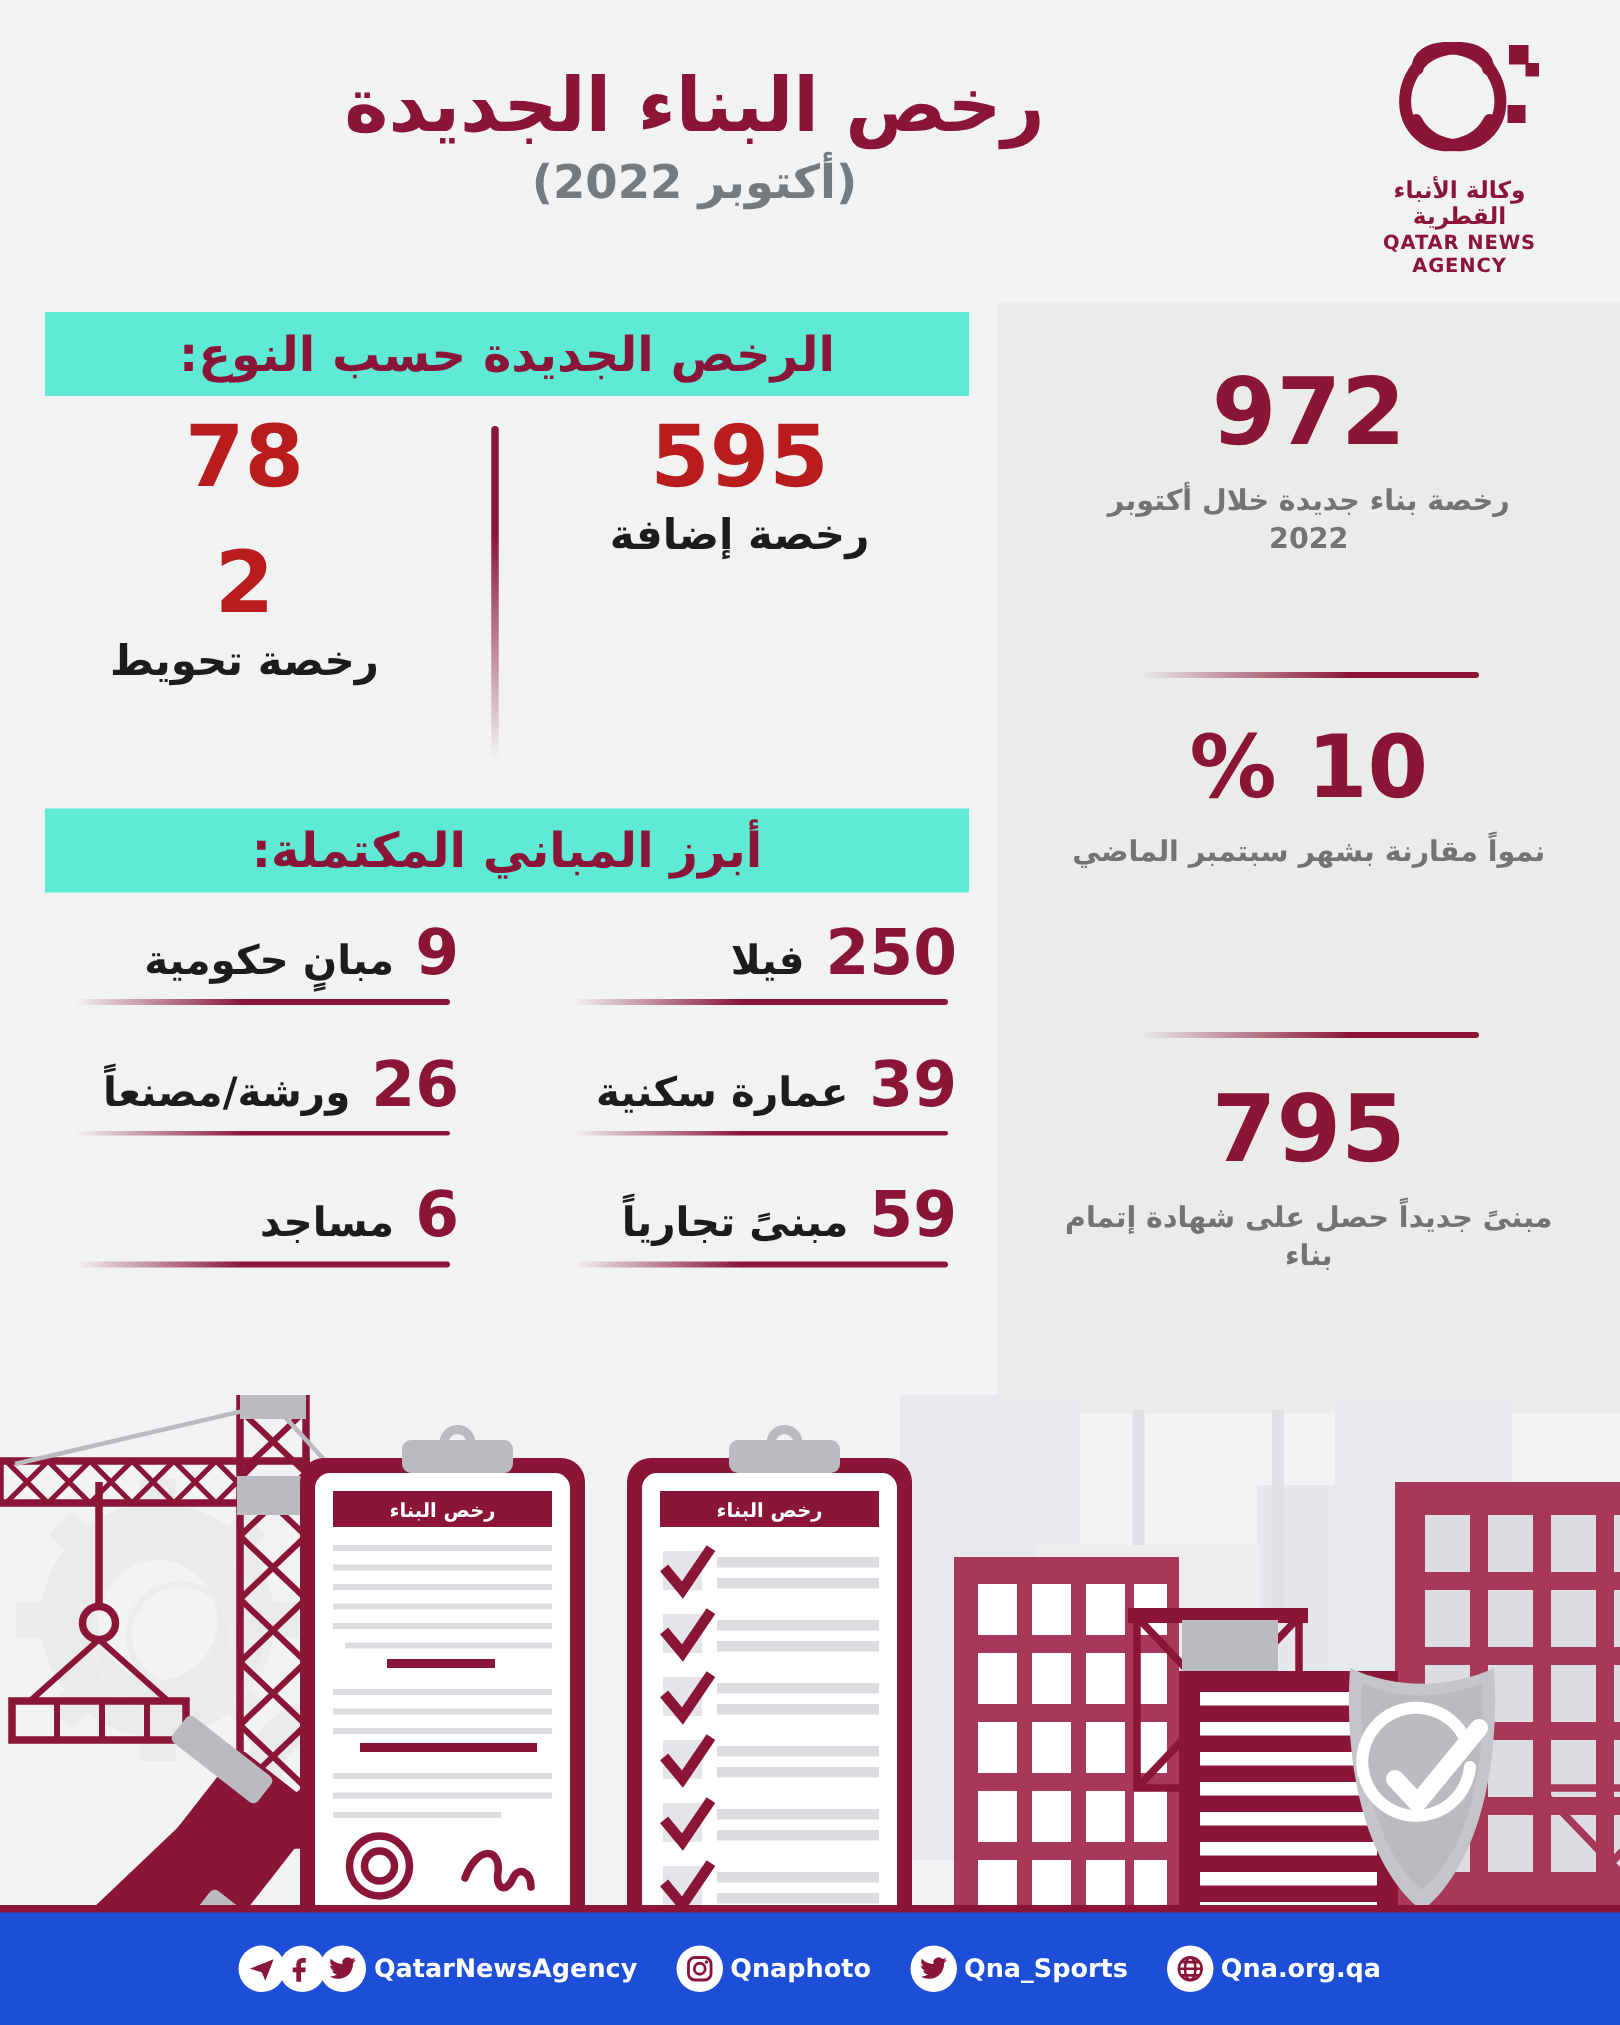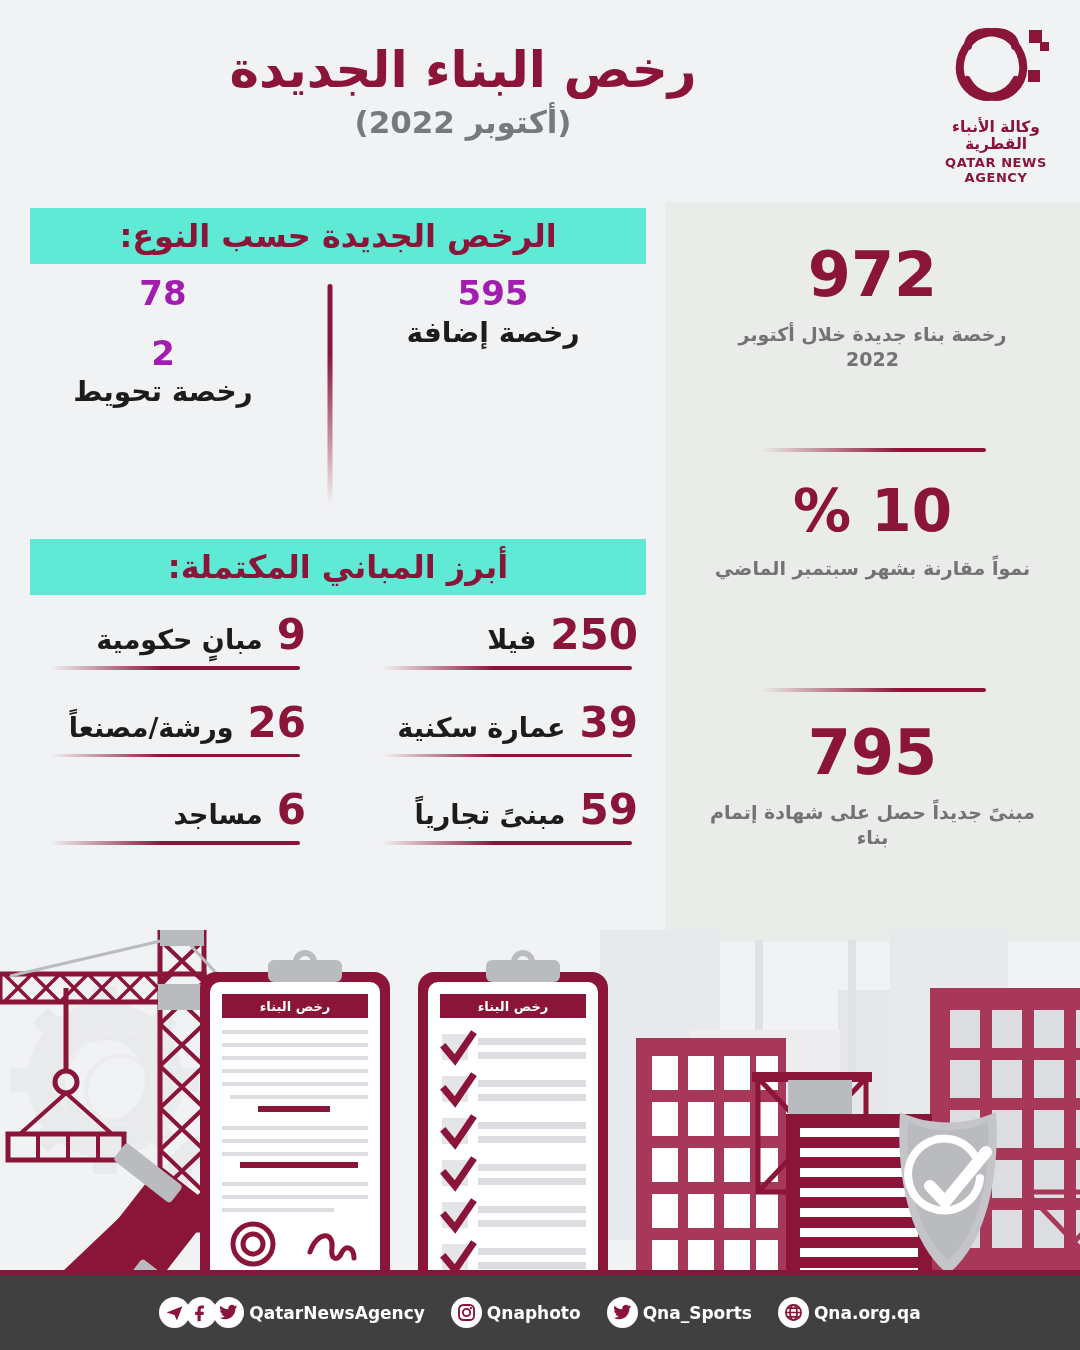--- a/index.html
+++ b/index.html
@@ -56,21 +56,21 @@
     font-weight: bold;
     color: #777a7d;
     margin-top: 4px;
     direction: rtl;
   }
 
   
   .logo {
     position: absolute;
     top: 22px;
-    right: 8px;
+    right: 31px;
     width: 152px;
     height: 140px;
     text-align: center;
   }
   .logo-mark { width: 152px; height: 92px; }
   .logo-ar {
     font-size: 15.5px;
     font-weight: bold;
     color: #8a1538;
     direction: rtl;
@@ -182,23 +182,23 @@
     position: absolute;
     top: 0;
     width: 290px;
     text-align: center;
   }
   .type-col-right { right: 22px; }
   .type-col-left  { left: 18px; }
 
   .type-item { margin-bottom: 24px; }
   .type-num {
-    font-size: 34px;
-    font-weight: bold;
-    color: #a21caf;
+    font-size: 57px;
+    font-weight: bold;
+    color: #b91c1c;
     line-height: 1.05;
     direction: ltr;
     unicode-bidi: isolate;
   }
   .type-label {
     font-size: 28px;
     font-weight: bold;
     color: #1c1c1c;
     margin-top: 4px;
     direction: rtl;
@@ -277,21 +277,21 @@
     height: 420px;
   }
 
   
   .footer {
     position: absolute;
     left: 0;
     bottom: 0;
     width: 1080px;
     height: 75px;
-    background: #404040;
+    background: #1d4ed8;
     display: flex;
     align-items: center;
     justify-content: center;
     direction: ltr;
     gap: 0;
   }
   .social-group {
     display: flex;
     align-items: center;
     direction: ltr;

